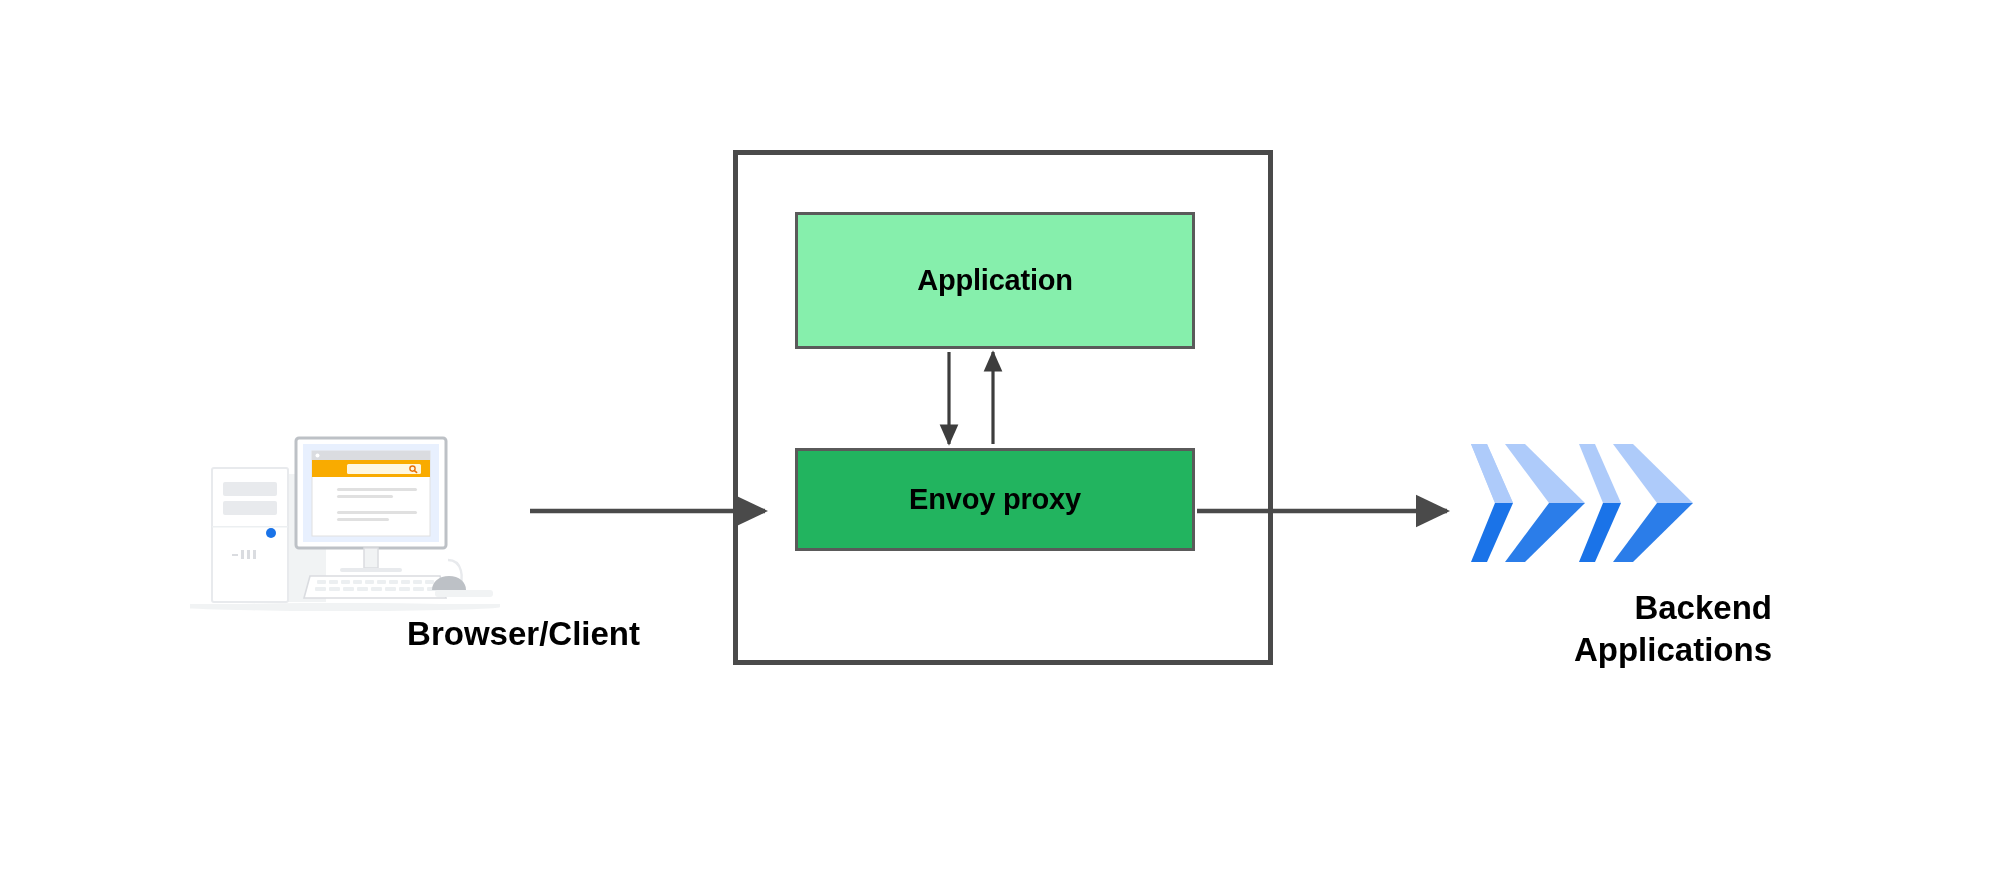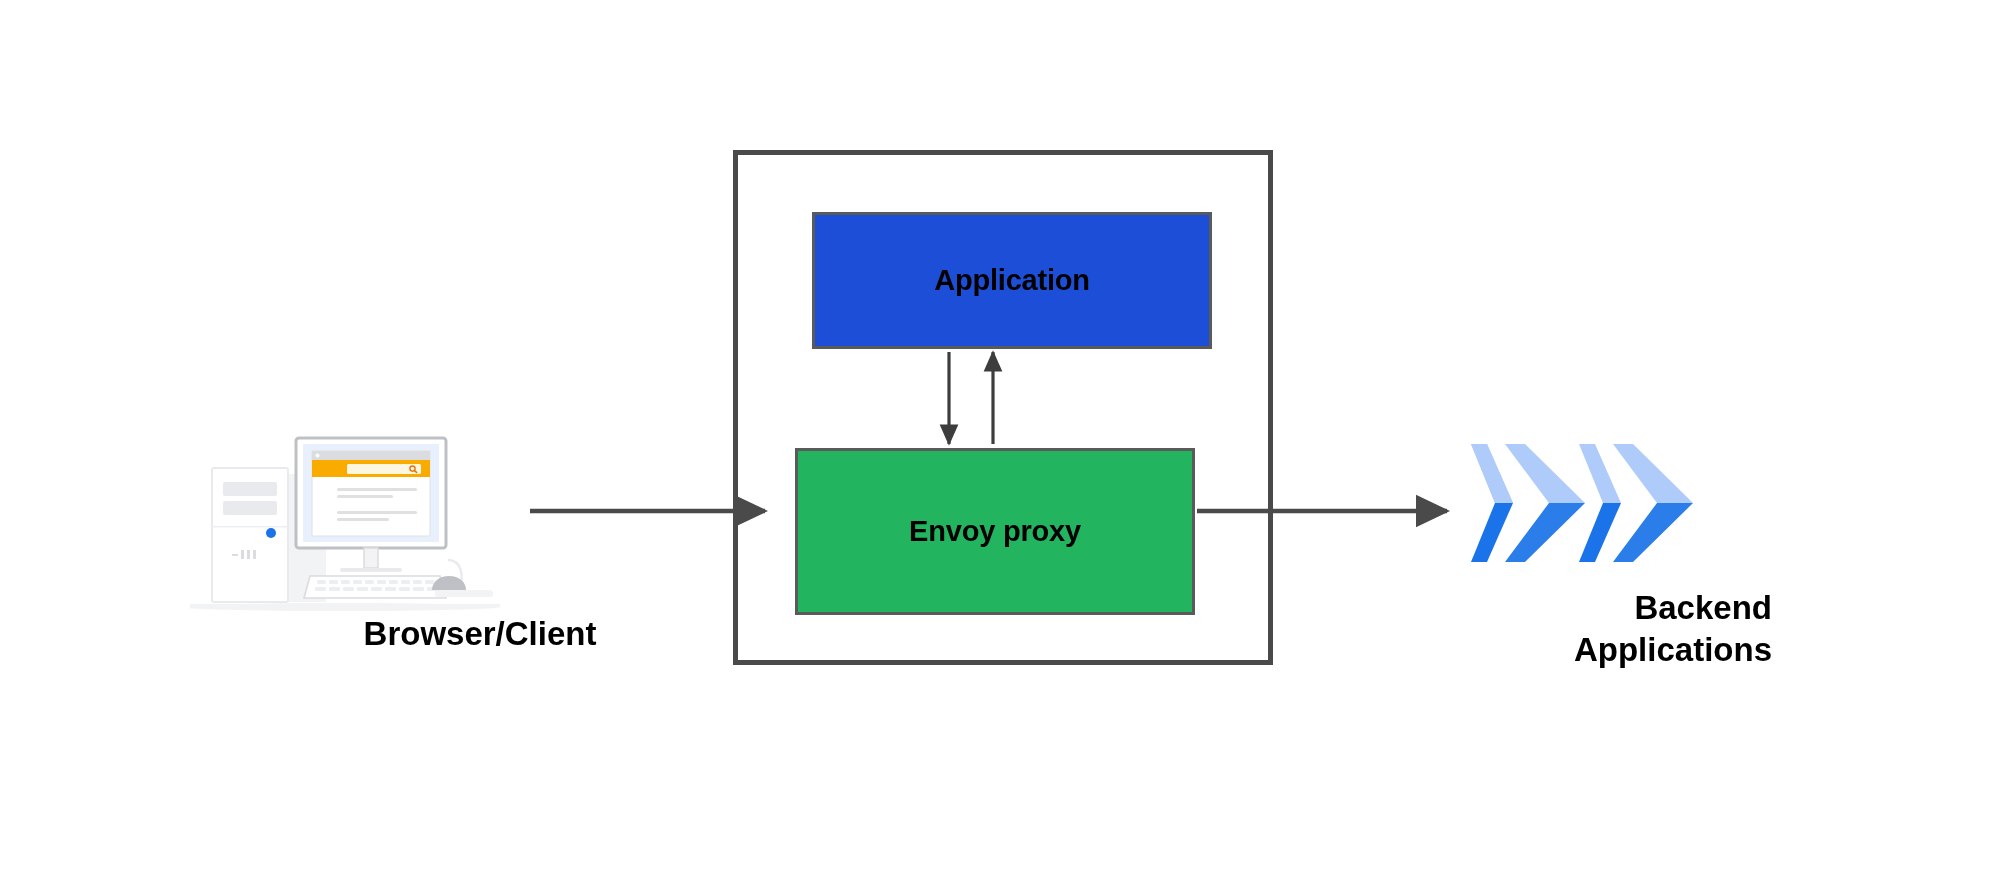--- a/index.html
+++ b/index.html
@@ -44,47 +44,47 @@
     justify-content: center;
   }
   .svc-label {
     font-size: 29px;
     font-weight: bold;
     color: #000000;
     letter-spacing: -0.2px;
     white-space: nowrap;
   }
   .app-box {
-    left: 812px;
+    left: 795px;
     top: 212px;
     width: 400px;
     height: 137px;
-    background: #1d4ed8;
+    background: #86efac;
   }
   .envoy-box {
     left: 795px;
     top: 448px;
     width: 400px;
-    height: 167px;
+    height: 103px;
     background: #22b45f;
   }
 
   
   .caption {
     position: absolute;
     font-size: 33px;
     font-weight: bold;
     color: #000000;
     line-height: 1.28;
     white-space: pre-line;
   }
   .caption-browser {
     left: 320px;
     top: 613px;
-    text-align: center;
+    text-align: right;
     width: 320px;
   }
   .caption-backend {
     left: 1432px;
     top: 587px;
     text-align: right;
     width: 340px;
   }
 
   

